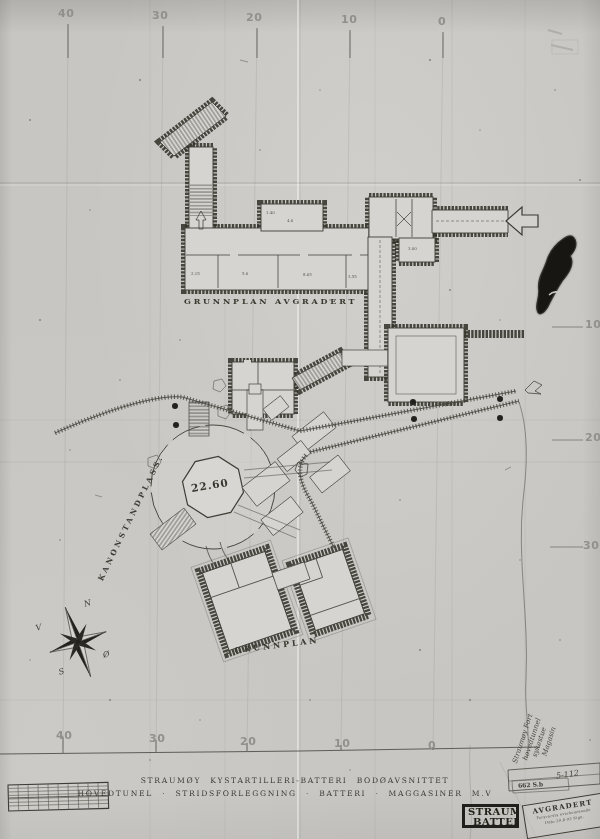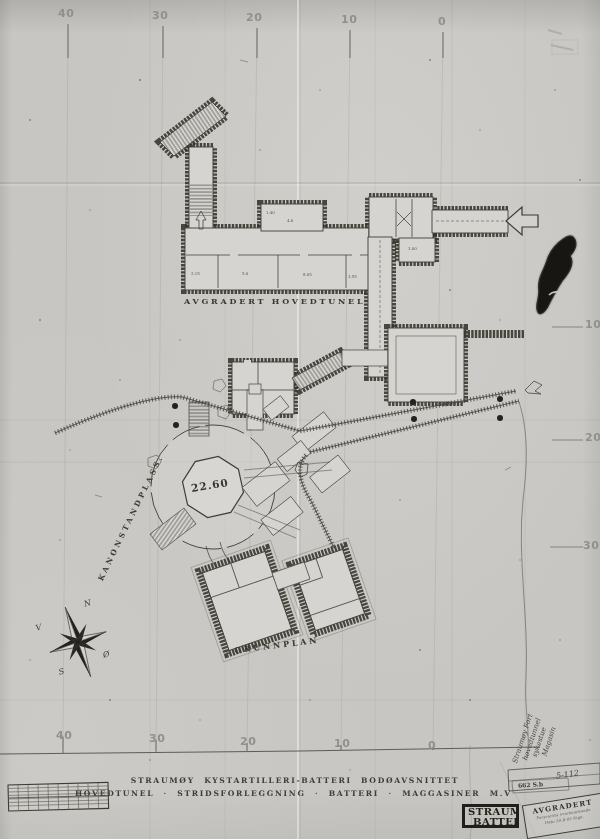--- a/index.html
+++ b/index.html
@@ -25,21 +25,21 @@
   .tn {stroke:#48463f;stroke-width:.8;fill:none;}
   .tn2{stroke:#5a5850;stroke-width:.6;fill:none;}
   .hl {stroke:#45433c;stroke-width:4.6;stroke-dasharray:1.1 2.1;fill:none;opacity:.8;}
   .hlb{stroke:#45433c;stroke-width:1;fill:none;opacity:.85;}
   .dot{fill:#23221f;}
   
   .planlbl{font-size:8px;letter-spacing:2.8px;color:#3a392f;font-weight:bold;}
   .tick{font-family:"DejaVu Sans",sans-serif;font-size:11px;font-weight:bold;color:#8f8e88;letter-spacing:.5px;opacity:.95;}
   .dim{font-size:4px;letter-spacing:0;color:#4c4a43;opacity:.9;}
   .hand{font-style:italic;font-size:7.5px;color:#45443e;}
-  .titleline{font-size:7.6px;letter-spacing:1.7px;word-spacing:5px;color:#3e3d37;font-weight:bold;text-align:center;}
+  .titleline{font-size:7.6px;letter-spacing:1.7px;word-spacing:5px;color:#3e3d37;font-weight:normal;text-align:center;}
   .compassletter{font-size:8px;font-style:italic;color:#3a3933;}
   .stampA{
     position:absolute;left:524px;top:799px;width:80px;height:34px;
     border:1.4px solid #3a3931;transform:rotate(-9deg);
     background:rgba(214,213,209,.35);text-align:center;padding-top:2px;box-sizing:border-box;
   }
   .stampA .l1{font-size:7px;letter-spacing:1.2px;font-weight:bold;color:#34332c;}
   .stampA .l2{font-size:3.4px;letter-spacing:.4px;color:#44433c;margin-top:1px;}
   .stampA .l3{font-size:3.6px;letter-spacing:.3px;color:#44433c;margin-top:2px;font-style:italic;}
   .stampB{
@@ -316,21 +316,21 @@
 <span class="lbl tick" style="left:56px;top:730px;">40</span>
 <span class="lbl tick" style="left:149px;top:733px;">30</span>
 <span class="lbl tick" style="left:240px;top:736px;">20</span>
 <span class="lbl tick" style="left:334px;top:738px;">10</span>
 <span class="lbl tick" style="left:428px;top:740px;">0</span>
 
 <span class="lbl tick" style="left:585px;top:319px;">10</span>
 <span class="lbl tick" style="left:585px;top:432px;">20</span>
 <span class="lbl tick" style="left:583px;top:540px;">30</span>
 
-<span class="lbl planlbl" style="left:184px;top:297px;">AVGRADERT HOVEDTUNEL</span>
+<span class="lbl planlbl" style="left:184px;top:297px;">GRUNNPLAN AVGRADERT</span>
 <span class="lbl planlbl" style="left:234px;top:641px;transform:rotate(-7deg);">GRUNNPLAN</span>
 <span class="lbl" style="left:51px;top:514px;width:160px;text-align:center;transform:rotate(-64deg);font-size:7.5px;letter-spacing:3px;color:#3d3c34;font-weight:bold;">KANONSTANDPLASS.</span>
 <span class="lbl" style="left:191px;top:480px;font-size:10.5px;font-weight:bold;letter-spacing:1px;color:#38372f;transform:rotate(-9deg);">22.60</span>
 
 <span class="lbl dim" style="left:191px;top:272px;">2.15</span>
 <span class="lbl dim" style="left:242px;top:272px;">5.6</span>
 <span class="lbl dim" style="left:303px;top:273px;">8.65</span>
 <span class="lbl dim" style="left:348px;top:275px;">3.55</span>
 <span class="lbl dim" style="left:408px;top:247px;">3.00</span>
 <span class="lbl dim" style="left:287px;top:219px;">4.6</span>

